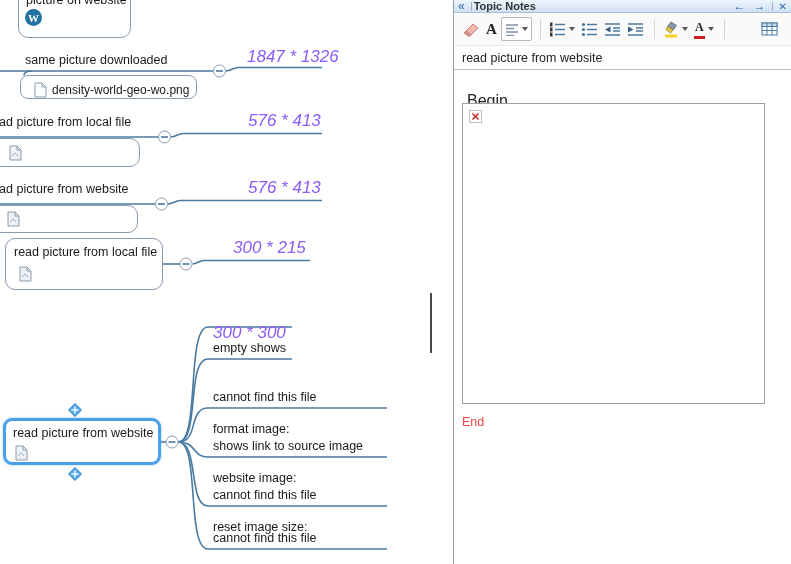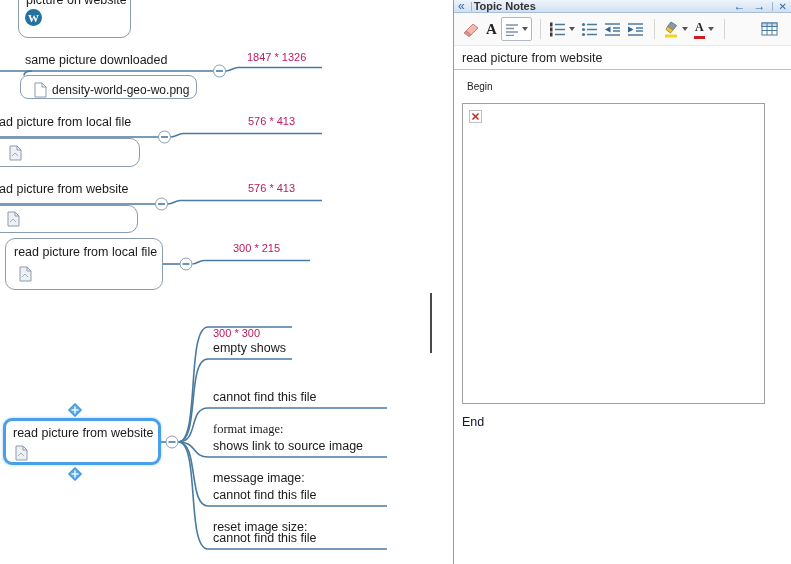--- a/index.html
+++ b/index.html
@@ -7,21 +7,21 @@
     width:791px;height:564px;position:relative;overflow:hidden;
     background:#ffffff;
     font-family:"Liberation Sans", sans-serif;
     color:#1a1a1a;
   }
   
   .map{position:absolute;left:0;top:0;width:453px;height:564px;overflow:hidden;background:#fff;}
   .edges,.handles{position:absolute;left:0;top:0;}
   .handles{pointer-events:none;}
   .map-label{position:absolute;font-size:12.5px;line-height:14px;white-space:nowrap;color:#1a1a1a;}
-  .size-label{position:absolute;font-size:11px;line-height:14px;white-space:nowrap;color:#be185d;}
+  .size-label{position:absolute;font-size:17px;line-height:14px;white-space:nowrap;color:#8b5cf6;font-style:italic;}
   .bubble{position:absolute;border:1px solid #8a9cb0;border-radius:10px;background:#fff;box-sizing:border-box;}
   .bubble.selected{border:3px solid #4aa0e8;border-radius:9px;box-shadow:0 0 3px rgba(80,160,230,.55);}
   .wp-icon{
     position:absolute;width:17px;height:17px;border-radius:50%;
     background:#2271a1;color:#fff;font:bold 11px "Liberation Serif", serif;
     display:flex;align-items:center;justify-content:center;
   }
   .doc-icon{position:absolute;}
   
   .splitter-grip{position:absolute;left:430px;top:293px;width:2px;height:60px;background:#4a4a4a;}
@@ -50,22 +50,22 @@
   .tb-combo{border:1px solid #b0b8c4;border-radius:2px;background:#fff;height:22px;padding:0 3px;display:flex;align-items:center;}
   .tb-sep{width:1px;height:20px;background:#d5d5d5;margin:0 6px;}
   .dd-arrow{width:0;height:0;border-left:3.5px solid transparent;border-right:3.5px solid transparent;border-top:4px solid #555;margin-left:3px;}
   .font-glyph{font:bold 15px "Liberation Serif", serif;color:#222;}
   .fontcolor{display:flex;flex-direction:column;align-items:center;line-height:10px;}
   .fontcolor .g{font:bold 12px "Liberation Serif", serif;color:#222;}
   .fontcolor .bar{width:11px;height:3px;background:#cc2020;margin-top:1px;}
   
   .note-title{position:absolute;left:8px;top:51px;font-size:12.5px;color:#222;}
   .title-rule{position:absolute;left:0;top:69px;width:100%;height:1px;background:#c0c0c0;}
-  .begin-label{position:absolute;left:13px;top:81px;font-size:10px;color:#222;}
-  .end-label{position:absolute;left:8px;top:415px;font-size:12.5px;color:#0f172a;text-align:right;}
+  .begin-label{position:absolute;left:13px;top:92px;font-size:16px;color:#222;}
+  .end-label{position:absolute;left:8px;top:415px;font-size:12.5px;color:#ef4444;text-align:right;}
   .note-editor{
     position:absolute;left:8px;top:103px;width:303px;height:301px;
     border:1px solid #a0a0a0;background:#fff;box-sizing:border-box;
   }
   .broken-img{
     position:absolute;left:6px;top:6px;width:13px;height:13px;
     border:1px solid #c0c0c0;background:#fdfdfd;box-sizing:border-box;
     display:flex;align-items:center;justify-content:center;
   }
 </style>
@@ -152,24 +152,24 @@
       <path d="M3 11 L6 8 L9 11" fill="none" stroke="#9ab0c4"></path>
     </svg>
   </div>
 
   <div class="size-label" style="left:213px;top:309px;margin-top:17px;">300 * 300</div>
 
   <div class="map-label" style="left:213px;top:341px;">empty shows</div>
 
   <div class="map-label" style="left:213px;top:390px;">cannot find this file</div>
 
-  <div class="map-label" style="left:213px;top:422px;font-family:Liberation Serif, serif;">format image:</div>
+  <div class="map-label" style="left:213px;top:422px;">format image:</div>
   <div class="map-label" style="left:213px;top:439px;">shows link to source image</div>
 
-  <div class="map-label" style="left:213px;top:471px;">message image:</div>
+  <div class="map-label" style="left:213px;top:471px;">website image:</div>
   <div class="map-label" style="left:213px;top:488px;">cannot find this file</div>
 
   <div class="map-label" style="left:213px;top:520px;">reset image size:</div>
   <div class="map-label" style="left:213px;top:531px;">cannot find this file</div>
 
   <svg class="handles" width="453" height="564">
     <g>
       <g>
         <circle cx="219.5" cy="71" r="6" fill="#fff" stroke="#8a9cb0"></circle>
         <line x1="216" y1="71" x2="223" y2="71" stroke="#4a7aa0" stroke-width="1.6"></line>

